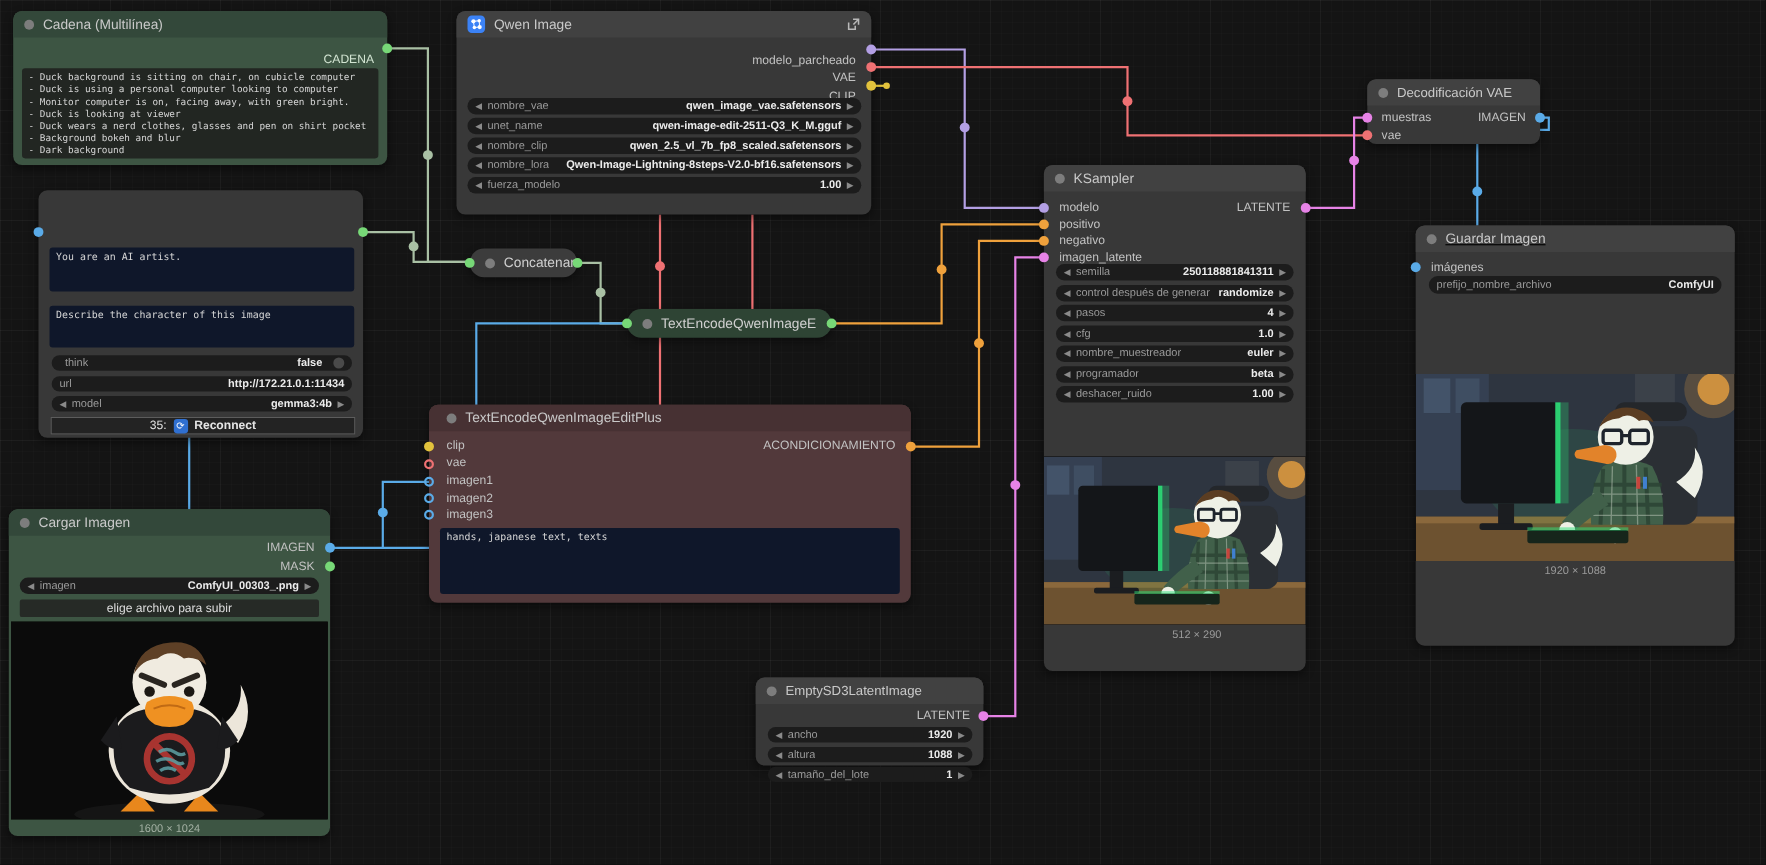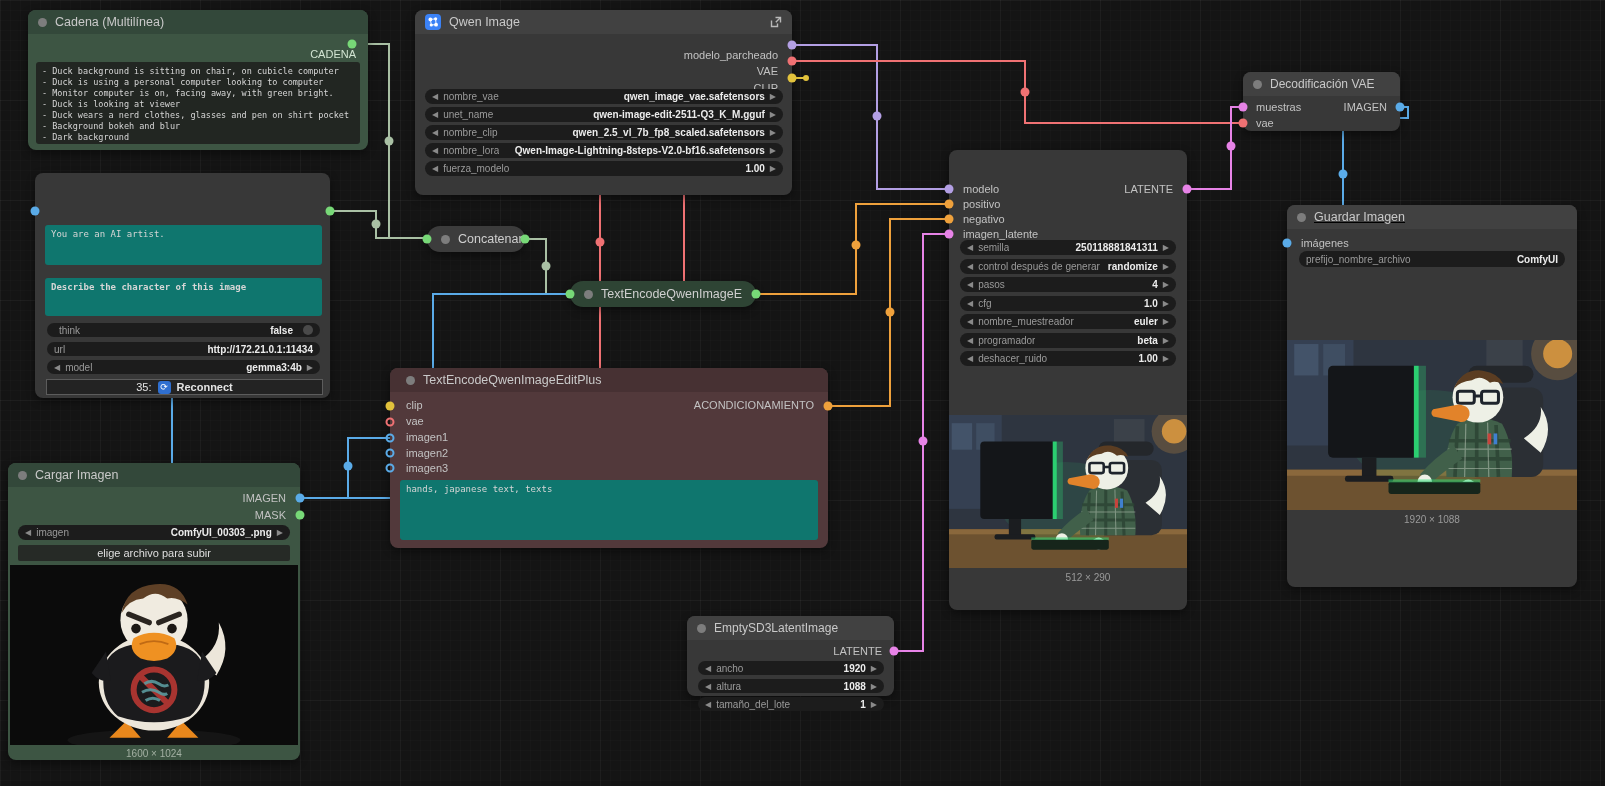--- a/index.html
+++ b/index.html
@@ -29,21 +29,21 @@
   .io{position:absolute;font-size:11px;color:#c2c2c2;white-space:nowrap;z-index:3;}
   .io.right{text-align:right;}
   .dot{position:absolute;width:9px;height:9px;border-radius:50%;z-index:4;
     transform:translate(-50%,-50%);}
   .dot.ring{width:5px;height:5px;background:transparent !important;border:2px solid;}
   .pill{position:absolute;background:#1c1c1c;border-radius:9px;display:flex;align-items:center;
     padding:0 7px;gap:5px;font-size:10px;color:#9a9a9a;box-sizing:border-box;z-index:3;}
   .pill .pvalue{margin-left:auto;color:#ececec;font-weight:bold;white-space:nowrap;}
   .pill .arr{color:#8a8a8a;font-size:8px;flex:0 0 auto;}
   .pill .plabel{white-space:nowrap;overflow:hidden;}
-  .tarea{position:absolute;background:#0f766e;border-radius:3px;color:#d6d6d6;
+  .tarea{position:absolute;background:#0f172a;border-radius:3px;color:#d6d6d6;
     font-family:"DejaVu Sans Mono",monospace;font-size:9px;line-height:11.5px;
     padding:4px 6px;box-sizing:border-box;z-index:3;white-space:pre;overflow:hidden;}
   .green .tarea{background:#222622;}
   .btnrow{position:absolute;background:#232323;border:1px solid #5c5c5c;color:#e4e4e4;
     font-size:11px;display:flex;align-items:center;justify-content:center;gap:6px;
     box-sizing:border-box;z-index:3;}
   .uploadbtn{position:absolute;background:#262a26;color:#dfdfdf;font-size:11px;display:flex;
     align-items:center;justify-content:center;box-sizing:border-box;z-index:3;border-radius:2px;}
   .caption{position:absolute;color:#9a9a9a;font-size:10px;text-align:center;z-index:3;}
   .preview{position:absolute;z-index:3;overflow:hidden;background:#000;}
@@ -185,35 +185,35 @@
       <circle cx="1025" cy="92" r="4.5" fill="#ef7173"></circle>
       <circle cx="600" cy="242" r="4.5" fill="#ef7173"></circle>
       <circle cx="856" cy="245" r="4.5" fill="#efa13c"></circle>
       <circle cx="890" cy="312" r="4.5" fill="#efa13c"></circle>
       <circle cx="923" cy="441" r="4.5" fill="#e783e7"></circle>
       <circle cx="1231" cy="146" r="4.5" fill="#e783e7"></circle>
       <circle cx="806" cy="78" r="3" fill="#e2c23c"></circle>
     </g>
   </svg>
 
-  <div class="node green" style="left:28px;top:10px;width:340px;height:140px;">
+  <div class="node green" style="left:12px;top:10px;width:340px;height:140px;">
     <div class="ntitle">
       <span class="cdot"></span>
       <span>Cadena (Multilínea)</span>
     </div>
     <div class="io right" style="right:12px;top:38px;color:#d2e4d2;">CADENA</div>
     <div class="tarea" style="left:8px;top:52px;width:324px;height:82px;font-size:8.5px;line-height:11px;"><span>- Duck background is sitting on chair, on cubicle computer</span><br><span>- Duck is using a personal computer looking to computer</span><br><span>- Monitor computer is on, facing away, with green bright.</span><br><span>- Duck is looking at viewer</span><br><span>- Duck wears a nerd clothes, glasses and pen on shirt pocket</span><br><span>- Background bokeh and blur</span><br><span>- Dark background</span></div>
   </div>
   <span class="dot" style="left:352px;top:44px;background:#77d877;"></span>
 
   <div class="node grey" style="left:35px;top:173px;width:295px;height:225px;">
     <div class="io" style="left:18px;top:205px;">images</div>
     <div class="io right" style="right:16px;top:205px;">result</div>
     <div class="tarea" style="left:10px;top:52px;width:277px;height:40px;">You are an AI artist.</div>
-    <div class="tarea" style="left:10px;top:105px;width:277px;height:38px;font-weight:bold;">Describe the character of this image</div>
+    <div class="tarea" style="left:10px;top:105px;width:277px;height:38px;">Describe the character of this image</div>
     <div class="pill" style="left:12px;top:150px;width:273px;height:14px;">
       <span class="plabel"></span>
       <span class="plabel">think</span>
       <span class="pvalue">false</span>
       <span class="toggle-knob"></span>
     </div>
     <div class="pill" style="left:12px;top:169px;width:273px;height:14px;justify-content:flex-end;">
       <span class="plabel">url</span>
       <span class="pvalue">http://172.21.0.1:11434</span>
     </div>
@@ -312,20 +312,24 @@
     <div class="tarea" style="left:10px;top:112px;width:418px;height:60px;">hands, japanese text, texts</div>
   </div>
   <span class="dot" style="left:390px;top:406px;background:#e2c23c;"></span>
   <span class="dot ring" style="left:390px;top:422px;border-color:#ef7173;background:#241c1d;"></span>
   <span class="dot ring" style="left:390px;top:438px;border-color:#5aabe8;background:#241c1d;"></span>
   <span class="dot ring" style="left:390px;top:453px;border-color:#5aabe8;background:#241c1d;"></span>
   <span class="dot ring" style="left:390px;top:468px;border-color:#5aabe8;background:#241c1d;"></span>
   <span class="dot" style="left:828px;top:406px;background:#efa13c;"></span>
 
   <div class="node grey" style="left:949px;top:150px;width:238px;height:460px;">
+    <div class="ntitle">
+      <span class="cdot"></span>
+      <span>KSampler</span>
+    </div>
     <div class="io" style="left:14px;top:33px;">modelo</div>
     <div class="io" style="left:14px;top:48px;">positivo</div>
     <div class="io" style="left:14px;top:63px;">negativo</div>
     <div class="io" style="left:14px;top:78px;">imagen_latente</div>
     <div class="io right" style="right:14px;top:33px;">LATENTE</div>
     <div class="pill" style="left:11px;top:90px;width:216px;height:15px;">
       <span class="arr">◀</span>
       <span class="plabel">semilla</span>
       <span class="pvalue">250118881841311</span>
       <span class="arr">▶</span>

